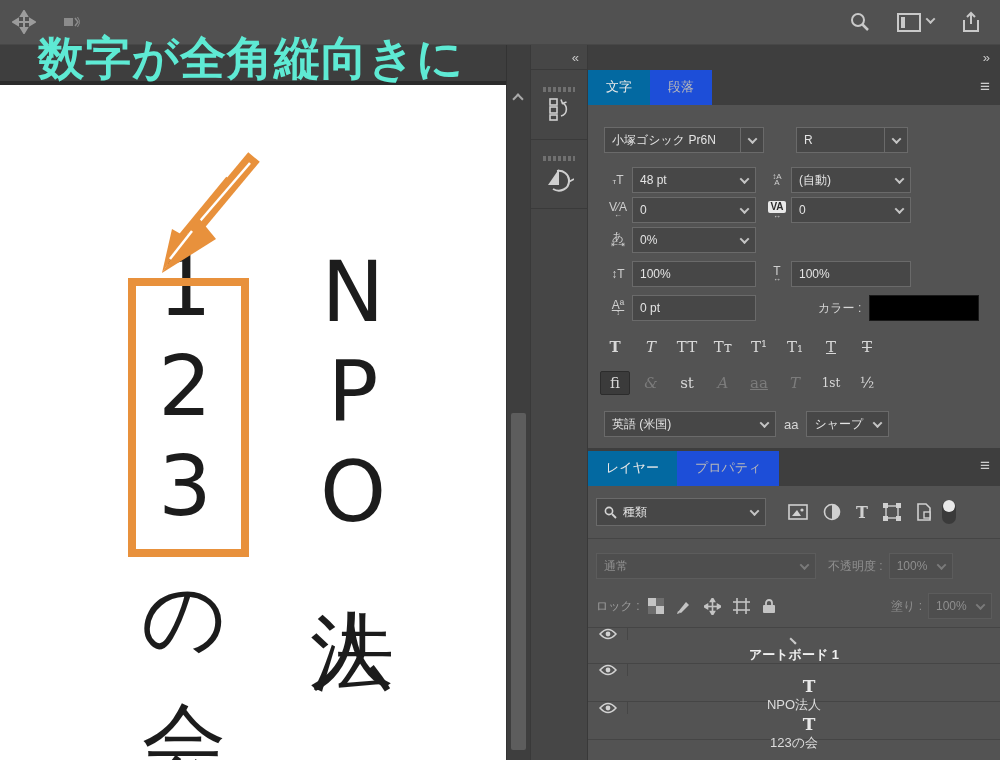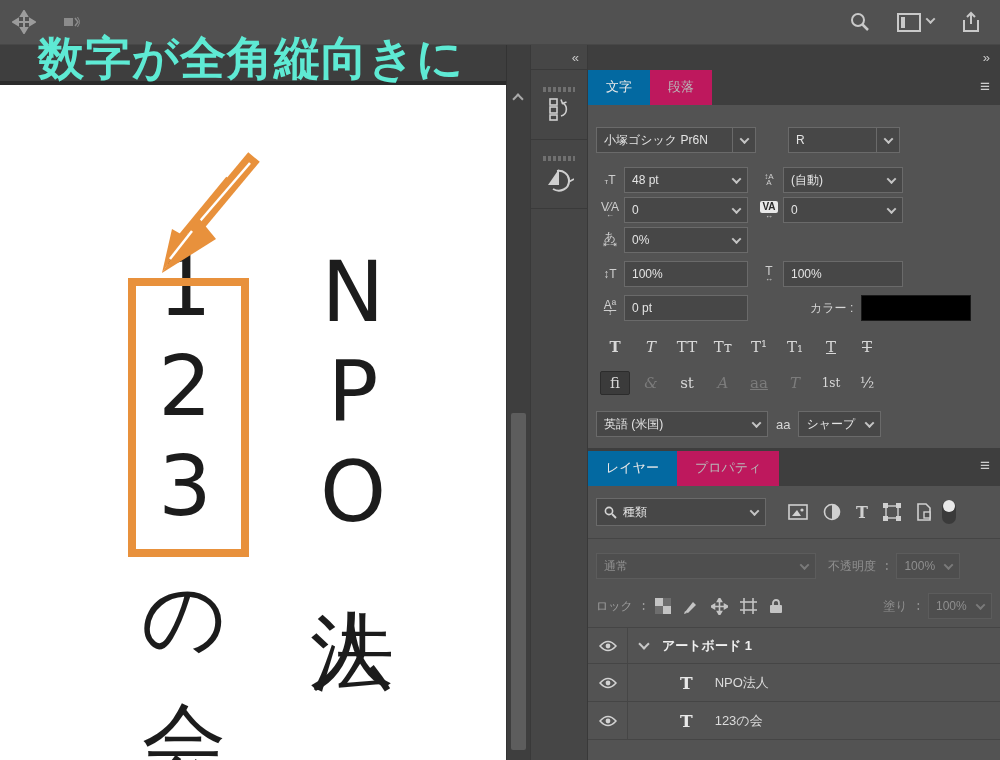--- a/index.html
+++ b/index.html
@@ -50,26 +50,26 @@
     justify-content:center; gap:4px; border-top:1px solid #3a3a3a; }
   .dockbtn:last-of-type { border-bottom:1px solid #3a3a3a; }
   .docklabel { width:32px; height:5px; opacity:.5;
     background:repeating-linear-gradient(90deg,#9a9a9a 0 3px,transparent 3px 5px); }
 
   
   .panels { width:412px; display:flex; flex-direction:column; background:#535353; }
   .panels-top { height:24px; background:#3e3e3e; display:flex; align-items:center;
     justify-content:flex-end; padding-right:10px; color:#c9c9c9; font-size:13px; }
   .tabbar { height:36px; background:#3e3e3e; display:flex; align-items:flex-end; position:relative; }
-  .tab { padding:8px 18px 9px; font-size:13px; color:#b8b8b8; background:#be185d; }
+  .tab { padding:8px 18px 9px; font-size:13px; color:#b8b8b8; background:#1d4ed8; }
   .tab.active { background:#0369a1; color:#e8e8e8; }
   .panelmenu { position:absolute; right:10px; top:8px; color:#cfcfcf; font-size:17px; }
 
   .charbody { background:#535353; height:343px; overflow:hidden; }
-  .crow { display:flex; align-items:center; margin-left:8px; height:26px; }
+  .crow { display:flex; align-items:center; margin-left:16px; height:26px; }
   .fldicon { width:28px; color:#cfcfcf; font-size:12px; display:flex; flex-direction:column;
     align-items:center; justify-content:center; line-height:10px; }
   .fldicon .tiny { font-size:8px; line-height:6px; }
   .dd, .inp { height:26px; background:#474747; border:1px solid #6a6a6a; color:#e4e4e4;
     font-size:12px; display:flex; align-items:center; padding:0 7px; }
   .dd .val { flex:1; white-space:nowrap; overflow:hidden; }
   .chev { width:7px; height:7px; border-right:2px solid #c4c4c4; border-bottom:2px solid #c4c4c4;
     transform:rotate(45deg) translate(-1px,-1px); flex:none; }
   .sep { width:1px; align-self:stretch; background:#6a6a6a; margin:0 0 0 6px; }
   .w160{width:160px} .w112{width:112px} .w124{width:124px} .w120{width:120px}
@@ -90,27 +90,27 @@
 
   .layersbody { background:#535353; flex:1; display:flex; flex-direction:column; overflow:hidden; }
   .lrow { display:flex; align-items:center; margin:0 8px; }
   .searchbox { width:170px; height:28px; background:#474747; border:1px solid #6a6a6a;
     display:flex; align-items:center; padding:0 7px; color:#e4e4e4; font-size:12px; gap:6px; }
   .filtericons { display:flex; align-items:center; gap:15px; margin-left:22px; color:#d0d0d0; }
   .ftoggle { width:14px; height:24px; background:#3a3a3a; border-radius:7px; position:relative; margin-left:10px; }
   .ftoggle::before { content:""; position:absolute; top:0; left:1px; width:12px; height:12px;
     background:#e9e9e9; border-radius:50%; }
   .divider { height:1px; background:#454545; margin-top:0; }
-  .glabel { color:#8f8f8f; font-size:12px;font-family:Liberation Mono, monospace; }
+  .glabel { color:#8f8f8f; font-size:12px; }
   .gdd { background:#4e4e4e; border:1px solid #5c5c5c; color:#8f8f8f; }
   .gdd .chev { border-color:#7a7a7a; }
   .lockicons { display:flex; align-items:center; gap:12px; margin-left:8px; color:#bdbdbd; }
 
   .layerlist { margin-top:7px; border-top:1px solid #454545; }
-  .layer { height:38px; display:flex; align-items:center; border-bottom:1px solid #454545; }
+  .layer { height:38px; display:flex; align-items:center; border-bottom:1px solid #454545;flex-direction:column; }
   .eyecell { width:40px; align-self:stretch; display:flex; align-items:center;
     justify-content:center; border-right:1px solid #464646; }
   .lchev { width:8px; height:8px; border-right:2px solid #c9c9c9; border-bottom:2px solid #c9c9c9;
     transform:rotate(45deg); margin:0 14px 4px 12px; }
   .lname { color:#dcdcdc; font-size:13px; }
   .lname.bold { font-weight:bold; color:#efefef; }
   .tthumb { color:#e8e8e8; font-family:"DejaVu Serif", serif; font-weight:bold;
     font-size:17px; margin:0 22px 0 52px; }
   svg { display:block; }
 </style>

